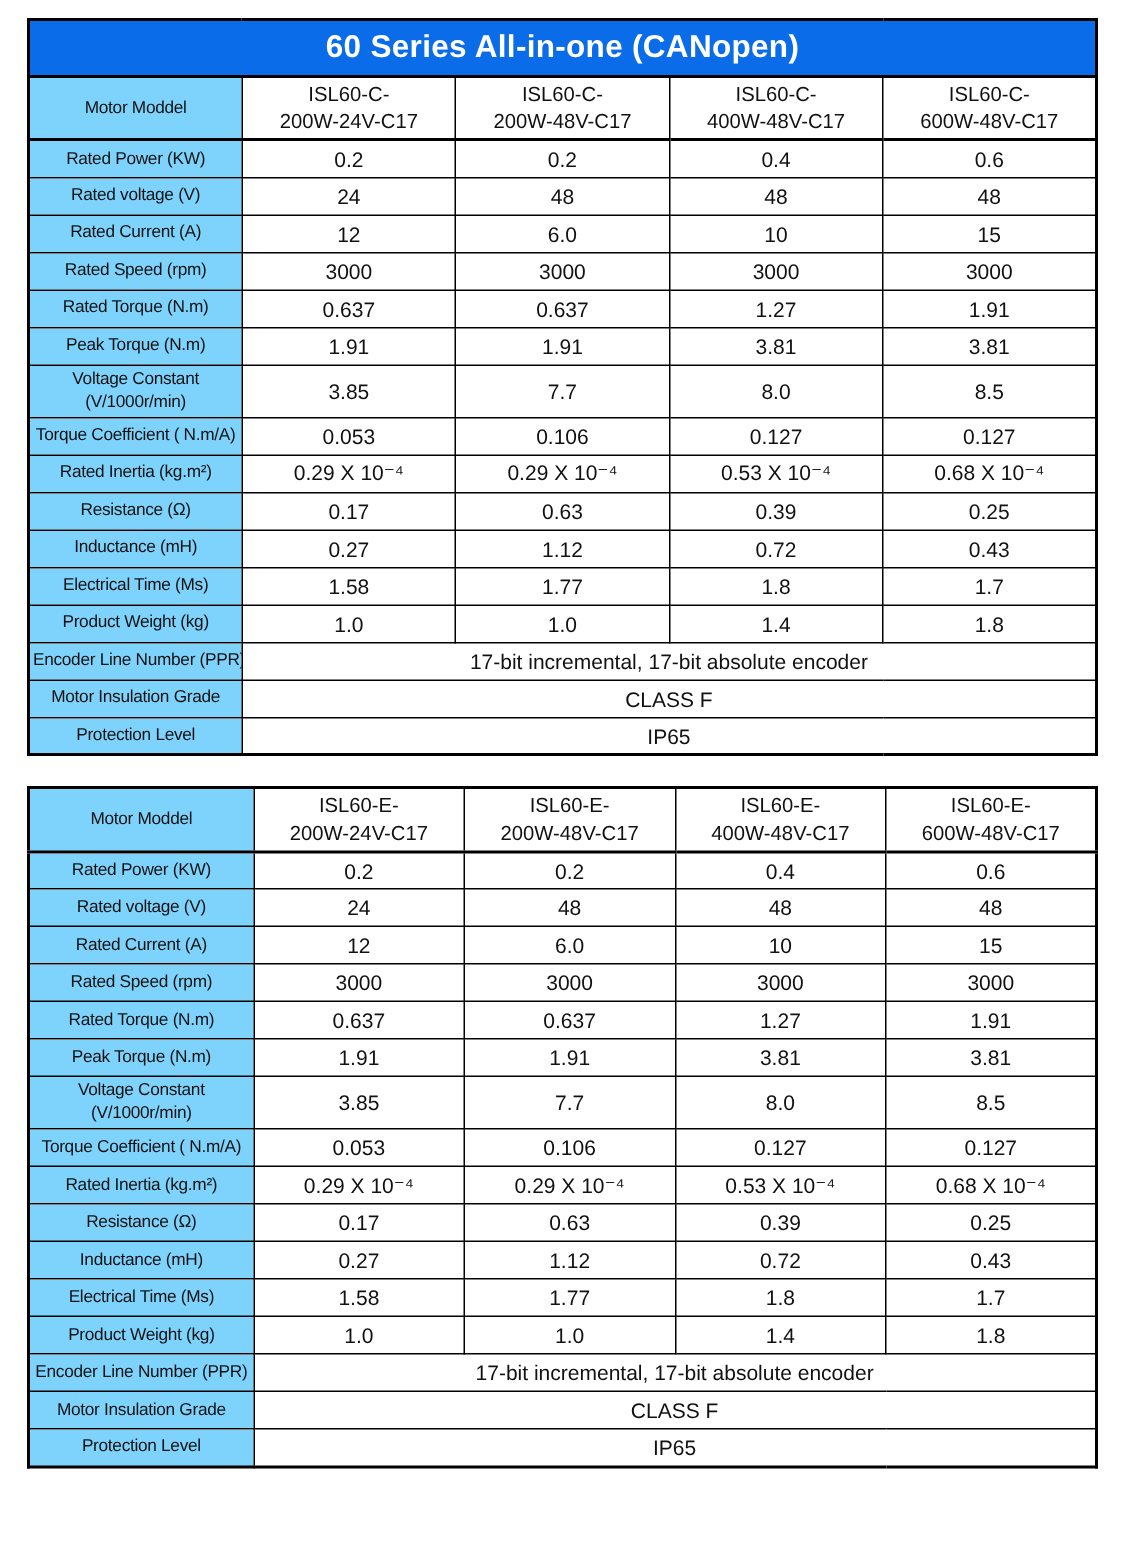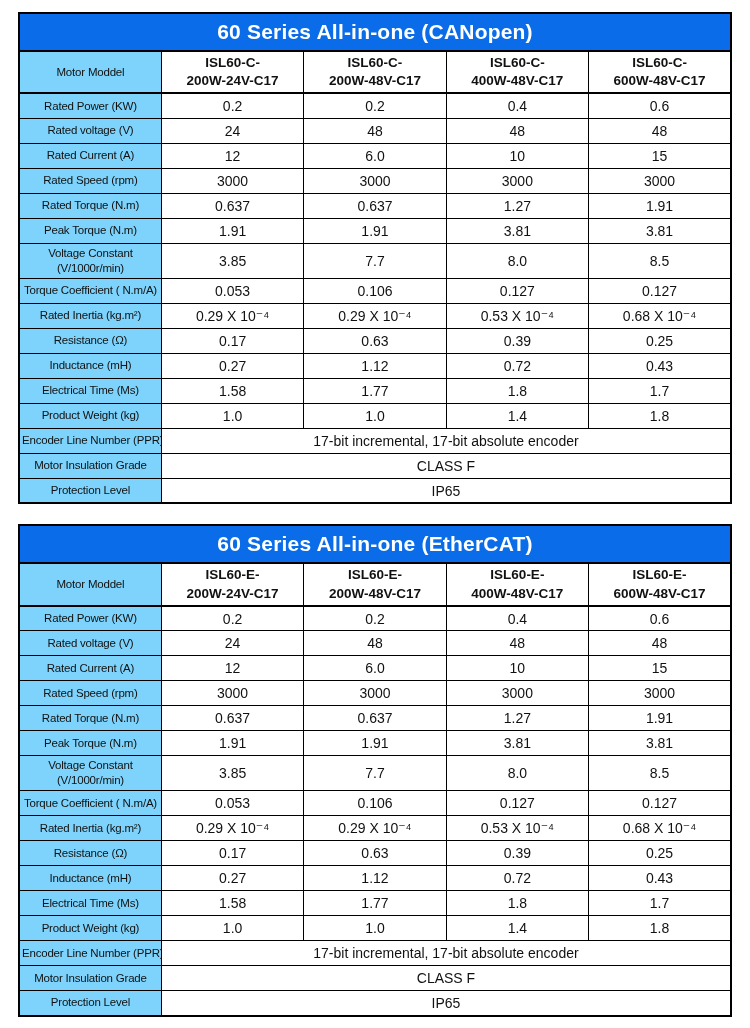--- a/index.html
+++ b/index.html
@@ -39,21 +39,20 @@
     letter-spacing: -0.2px;
     white-space: pre;
     line-height: 1.3;
   }
   td.model-cell {
     font-size: 13.5px;
     white-space: pre;
     height: 40px;
     line-height: 1.35;
     background: #ffffff;
-    font-weight: bold;
   }
   td.value-cell {
     font-size: 14px;
     height: 25px;
     background: #ffffff;
   }
   tr.header-row td { border-bottom: 2px solid #000000; }
 </style>
 </head>
 <body>
@@ -176,23 +175,20 @@
           <td class="value-cell" colspan="4">CLASS F</td>
         </tr>
         <tr>
           <td class="label-cell">Protection Level</td>
           <td class="value-cell" colspan="4">IP65</td>
         </tr>
       </tbody>
     </table>
     <table class="spec-table">
       <tbody>
-        <tr>
-          <td class="title-cell" colspan="5" style="background: rgb(10, 108, 232); color: rgb(255, 255, 255);">60 Series All-in-one (EtherCAT)</td>
-        </tr>
         <tr class="header-row">
           <td class="label-cell" style="width: 150px;">Motor Moddel</td>
           <td class="model-cell">ISL60-E-
 200W-24V-C17</td>
           <td class="model-cell">ISL60-E-
 200W-48V-C17</td>
           <td class="model-cell">ISL60-E-
 400W-48V-C17</td>
           <td class="model-cell">ISL60-E-
 600W-48V-C17</td>

